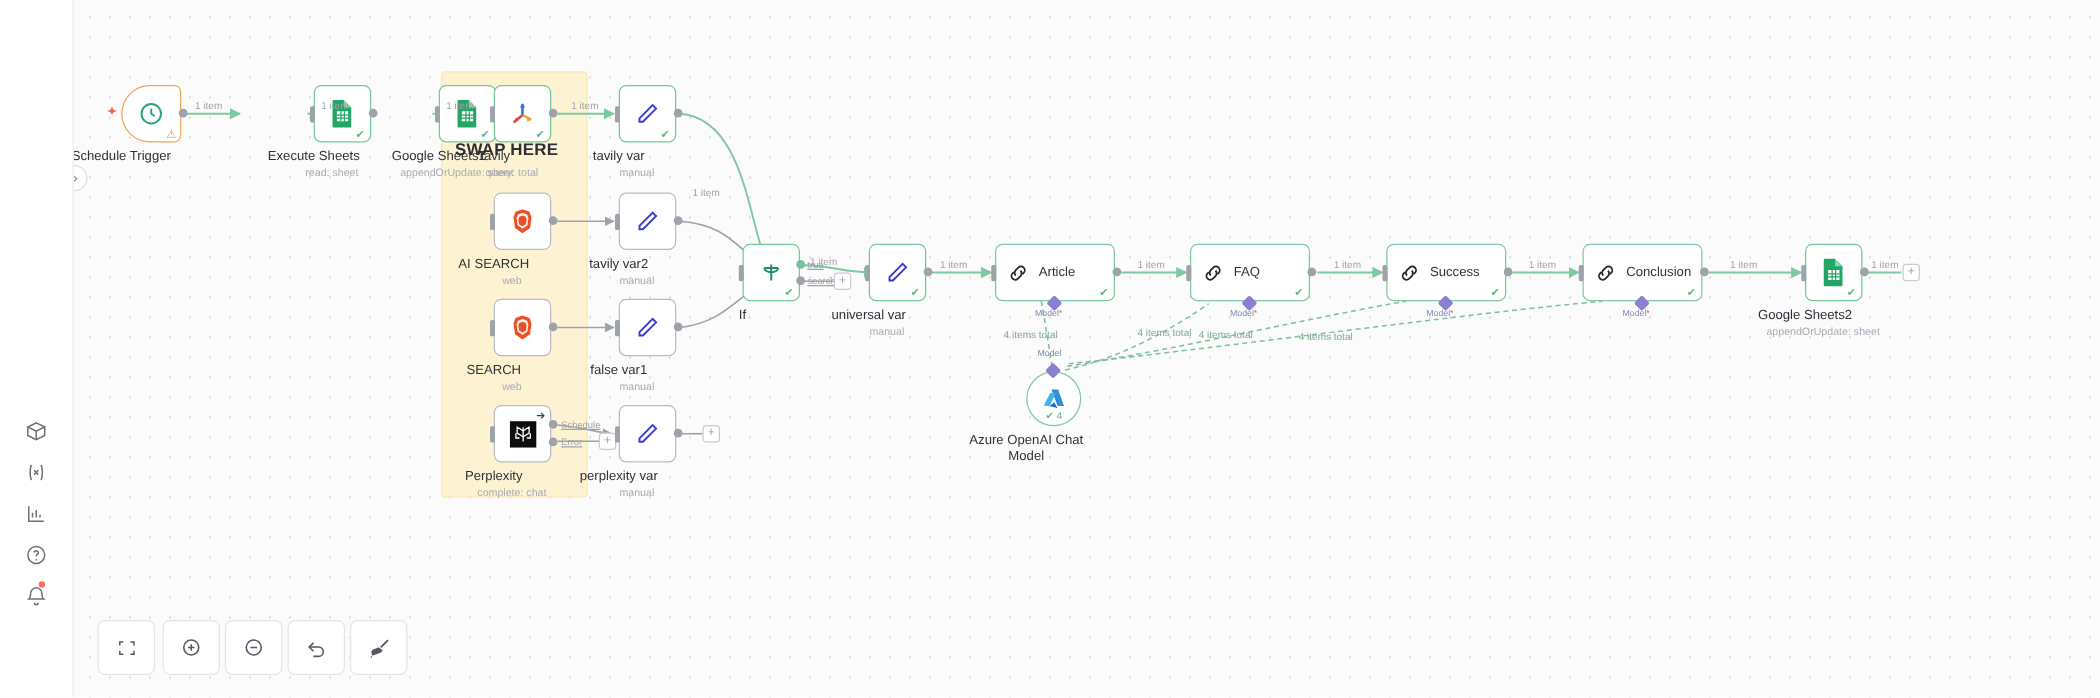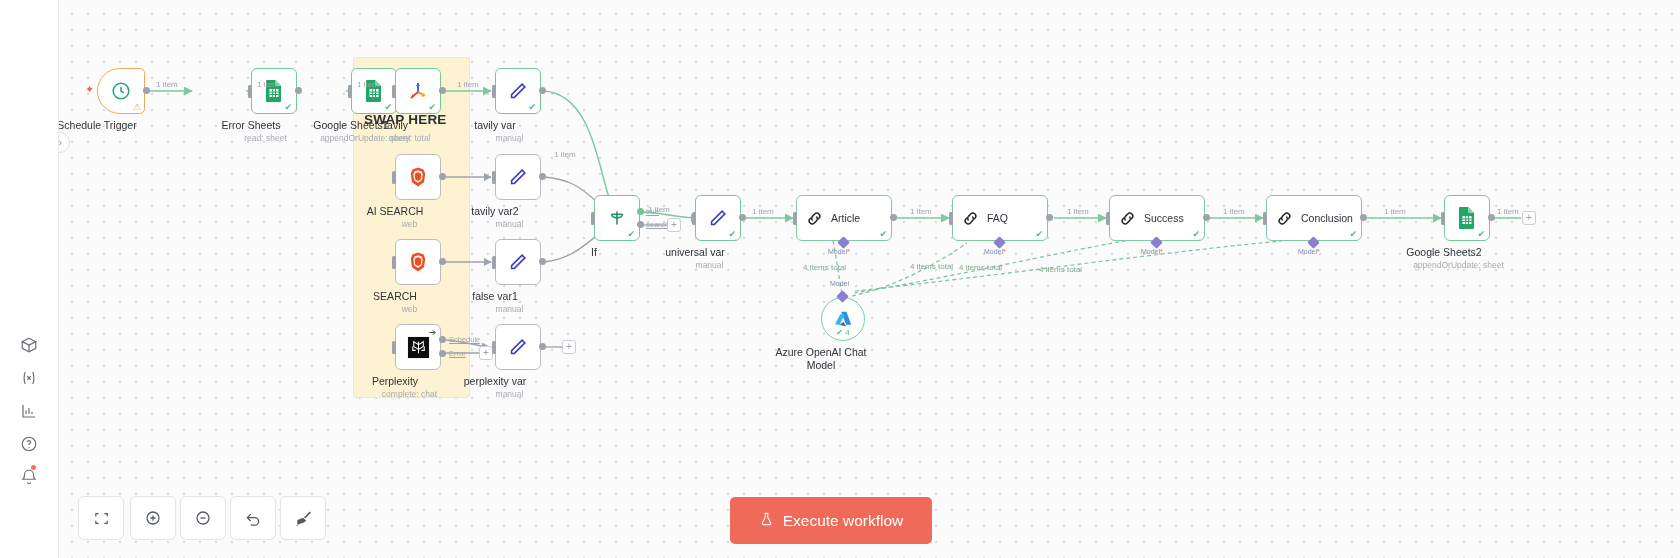--- a/index.html
+++ b/index.html
@@ -300,21 +300,21 @@
     <div class="node" style="left:192px; top:68px">
       <div class="nbox green">
         <svg width="22" height="24" viewBox="0 0 20 24">
           <path d="M2 1h9l6 6v15a1 1 0 01-1 1H3a1 1 0 01-1-1V2a1 1 0 011-1z" fill="#23a566"></path>
           <path d="M11 1l6 6h-6z" fill="#8ed1b1"></path>
           <rect x="5.5" y="10" width="9" height="8" fill="#fff"></rect>
           <path d="M5.5 13h9M5.5 15.5h9M8.7 10v8M11.5 10v8" stroke="#23a566" stroke-width="1"></path>
         </svg>
         <span class="tick">✔</span>
       </div>
-      <div class="nlabel">Error Sheets</div>
+      <div class="nlabel">Execute Sheets</div>
       <div class="nsub">read: sheet</div>
       <div class="port in" style="left:-3px; top:17px"></div>
       <div class="port" style="left:44px; top:19px"></div>
     </div>
 
     <div class="node" style="left:292px; top:68px">
       <div class="nbox green">
         <svg width="22" height="24" viewBox="0 0 20 24">
           <path d="M2 1h9l6 6v15a1 1 0 01-1 1H3a1 1 0 01-1-1V2a1 1 0 011-1z" fill="#23a566"></path>
           <path d="M11 1l6 6h-6z" fill="#8ed1b1"></path>
@@ -620,24 +620,15 @@
       </div>
       <div class="zbtn">
         <svg width="19" height="19" viewBox="0 0 24 24" fill="currentColor">
           <path d="M20 3.2l-7.3 7.3 1.4 1.4L21.4 4.6z"></path>
           <path d="M11.4 11.2l-5.6 2.1c-1.3.5-2.1 1.9-1.8 3.3l.6 3.2 8.6-3.2 2.2-2.2-4-3.2z"></path>
           <path d="M4.1 19.8l-1.5 1.8 2.3-.4z"></path>
         </svg>
       </div>
     </div>
 
-    <div id="exec">
-      <span class="flask">
-        <svg width="15" height="16" viewBox="0 0 24 24" fill="none" stroke="#ffffff" stroke-width="1.7">
-          <path d="M9 3h6"></path>
-            <path d="M10 3v6L5.5 18a2 2 0 001.8 3h9.4a2 2 0 001.8-3L14 9V3"></path>
-        </svg>
-      </span>
-      <span>Execute workflow</span>
-    </div>
 
   </div>
 </div>
 
 </body></html>

